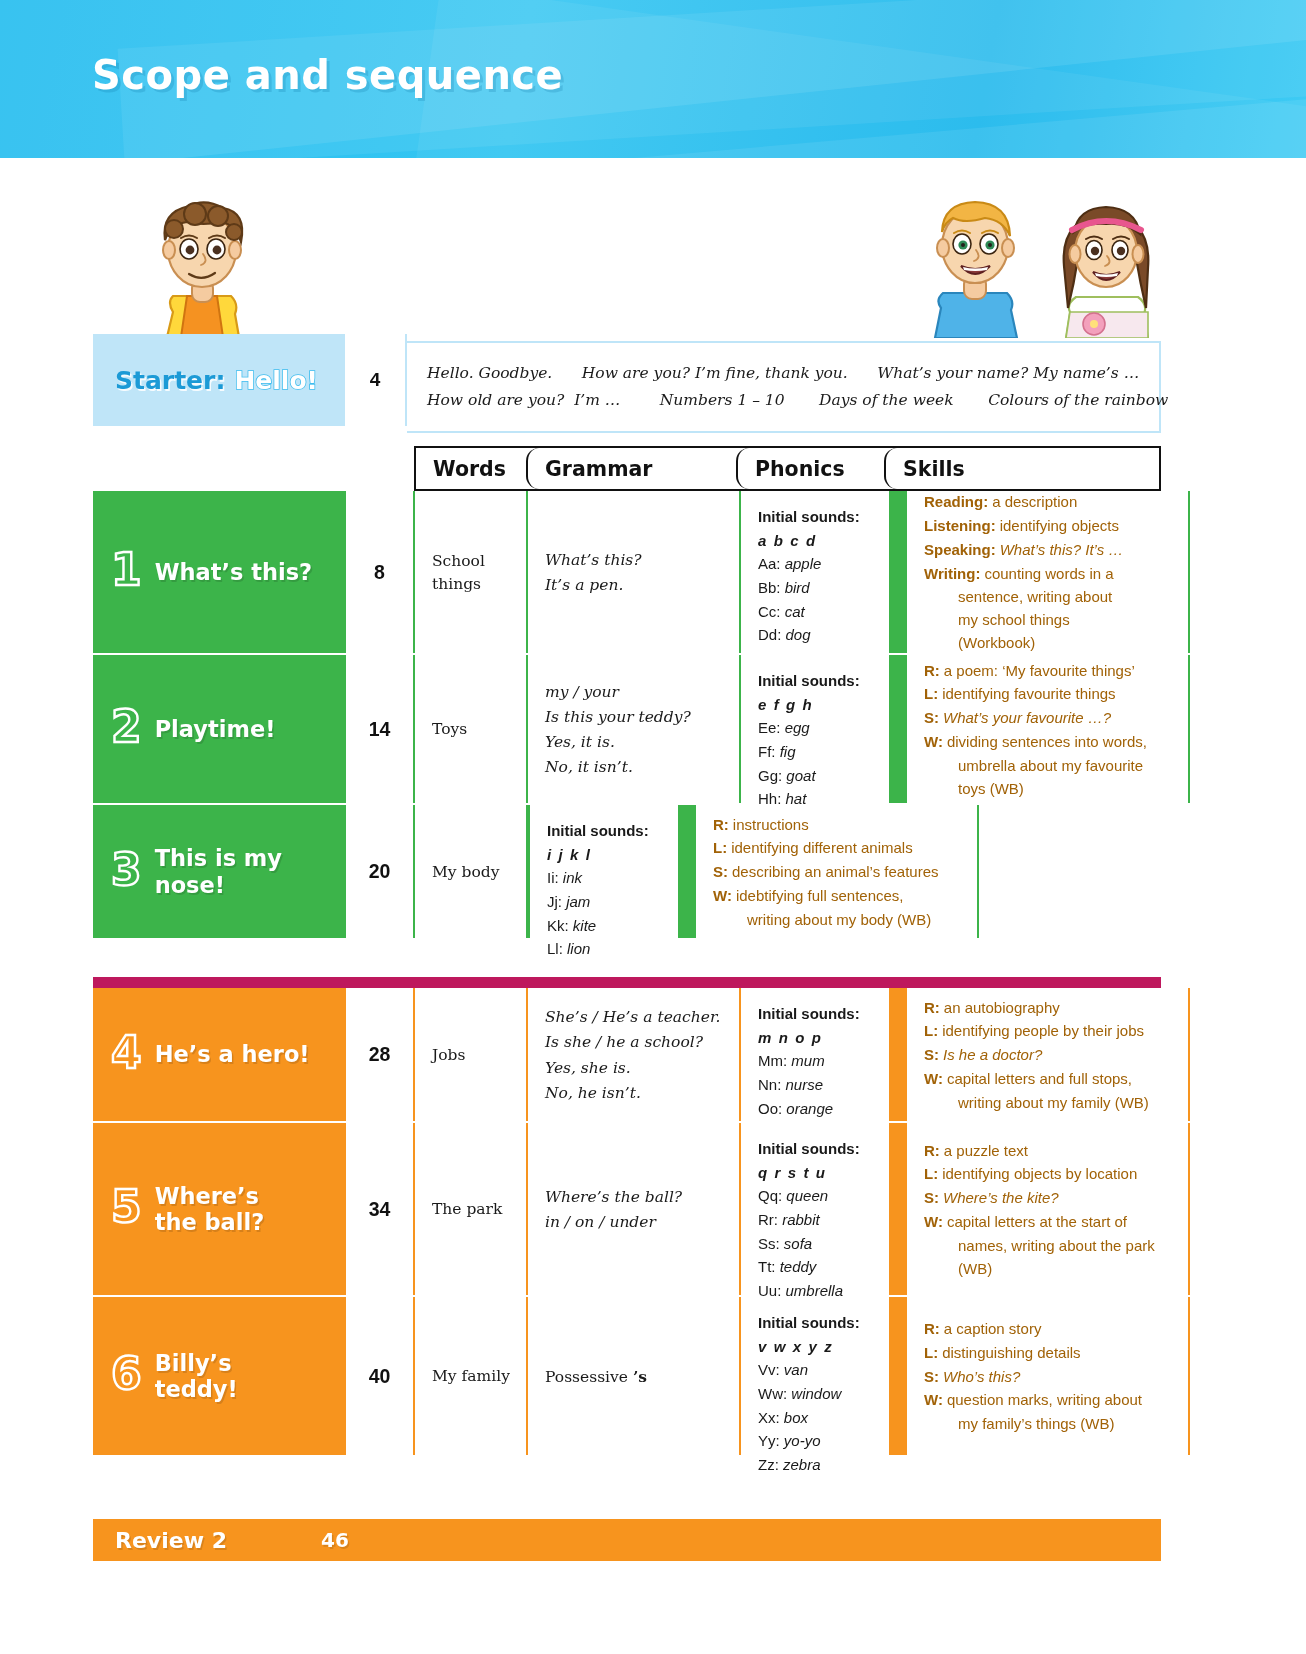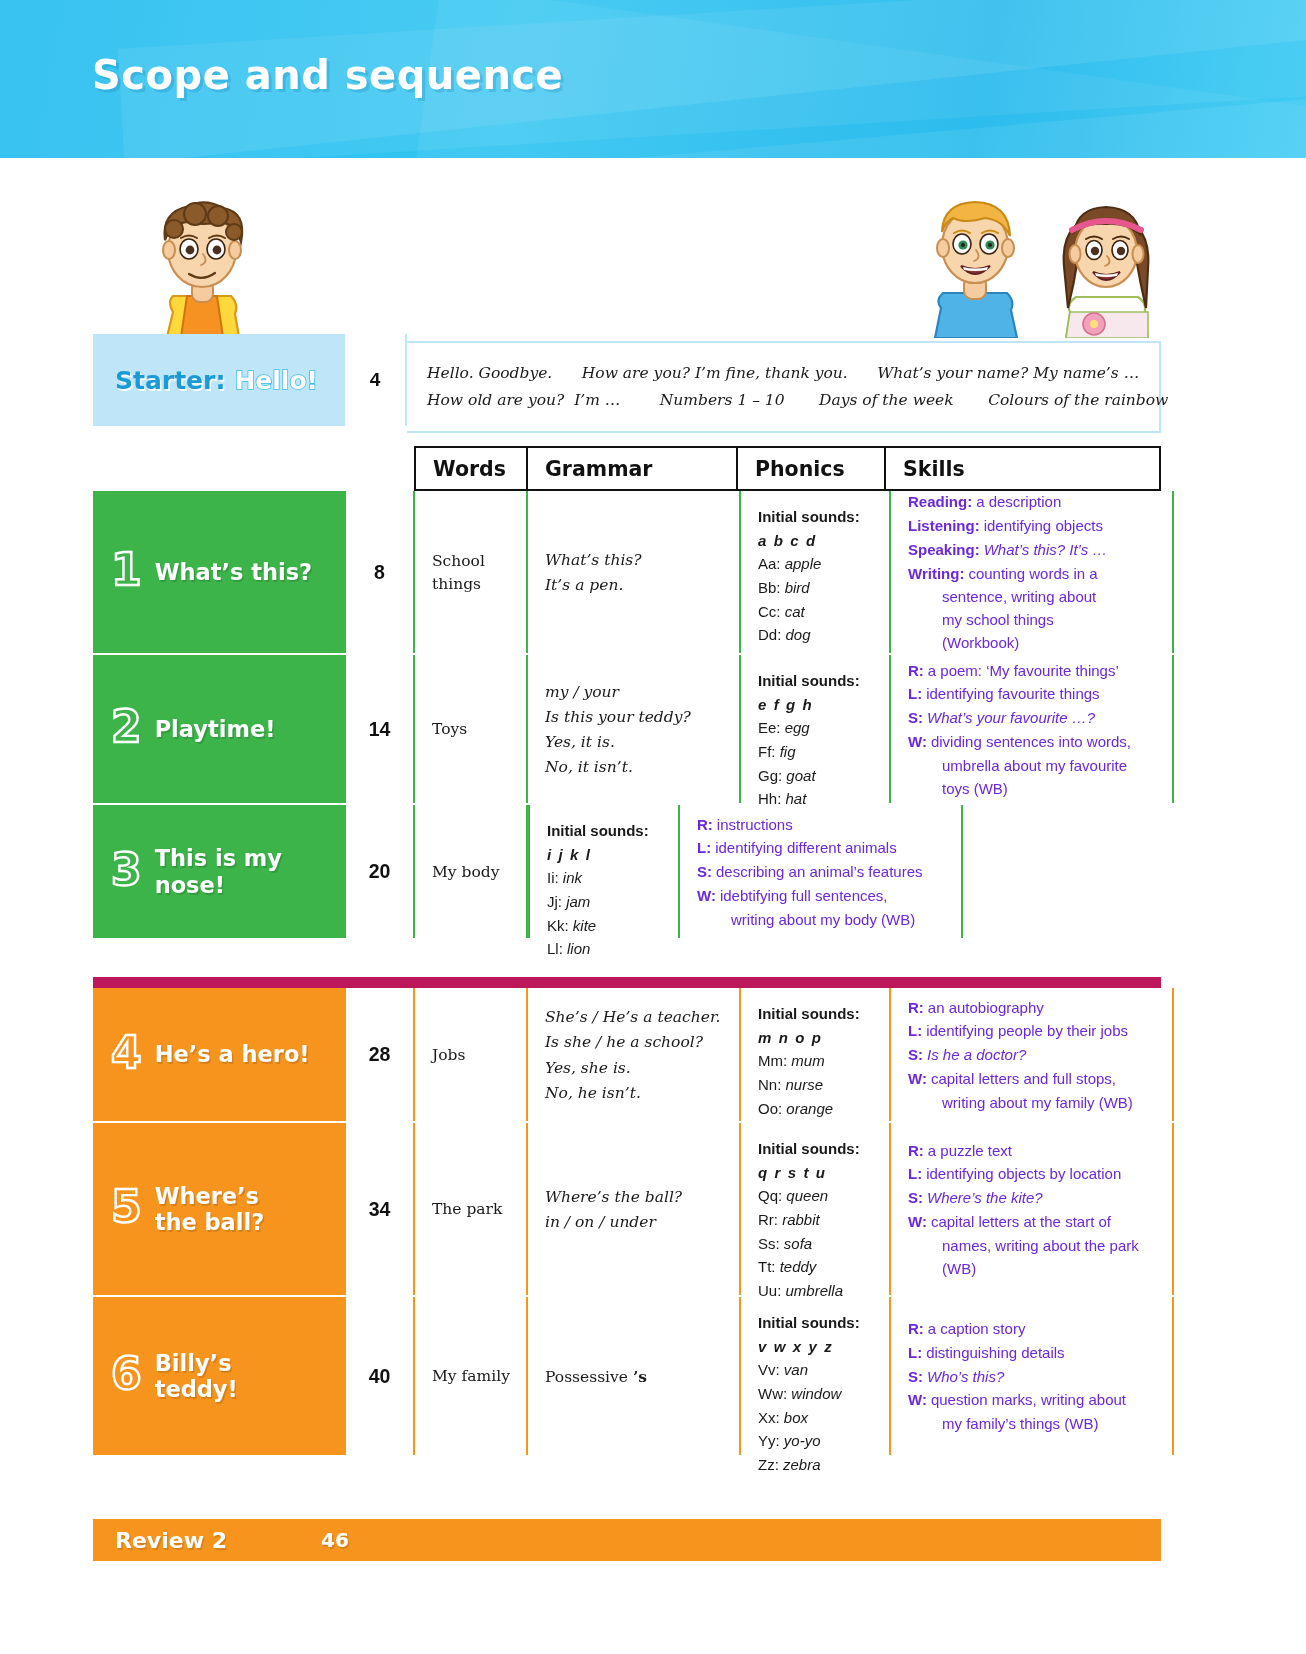--- a/index.html
+++ b/index.html
@@ -68,21 +68,21 @@
     white-space: pre;
   }
 
   
   .colhead {
     position: absolute; left: 414px; top: 446px; width: 747px; height: 45px;
     border: 2px solid #111; display: flex; align-items: center;
   }
   .colhead .ch {
     height: 100%; display: flex; align-items: center; padding-left: 17px;
-    font-family: "DejaVu Sans", sans-serif; font-size: 20.5px; font-weight: bold; color: #111;
+    font-family: "DejaVu Sans", sans-serif; font-size: 20.5px; font-weight: bold; color: #111; border-radius: 13px;
   }
   .ch-words   { width: 110px; }
   .ch-grammar { width: 210px; border-left: 2px solid #111; }
   .ch-phonics { width: 148px; border-left: 2px solid #111; }
   .ch-skills  { flex: 1;      border-left: 2px solid #111; }
 
   
   .unit { position: absolute; left: 93px; display: flex; }
   .unit-title {
     width: 253px; display: flex; align-items: center; padding-left: 18px;
@@ -106,21 +106,21 @@
   .cell {
     background: #ffffff; padding: 12px 11px 10px 17px;
     display: flex; flex-direction: column; justify-content: center;
   }
   .c-words   { width: 111px; font-size: 15.5px; color: #1a1a1a; line-height: 1.5;
                font-family: "DejaVu Serif", serif; }
   .c-grammar { width: 211px; font-family: "DejaVu Serif", serif; font-style: italic;
                font-size: 15.5px; color: #1a1a1a; line-height: 1.62; }
   .c-phonics { width: 148px; font-size: 15px; color: #1a1a1a; line-height: 1.58;
                justify-content: flex-start; padding-top: 14px; }
-  .c-skills  { width: 281px; font-size: 15px; color: #6d28d9; line-height: 1.52; }
+  .c-skills  { width: 281px; font-size: 15px; color: #a16207; line-height: 1.52; margin-left: 16px; }
 
   .ph-head { font-weight: bold; font-family: "Liberation Sans", sans-serif; }
   .ph-letters { font-weight: bold; font-style: italic; letter-spacing: 1.6px;
                 font-family: "Liberation Sans", sans-serif; }
   .ph-item em { font-style: italic; }
 
   .sk-line { display: flex; margin-bottom: 1px; }
   .sk-lab { font-weight: bold; white-space: nowrap; margin-right: 4px; }
   .sk-txt { flex: 1; }
   .sk-txt em { font-style: italic; }

